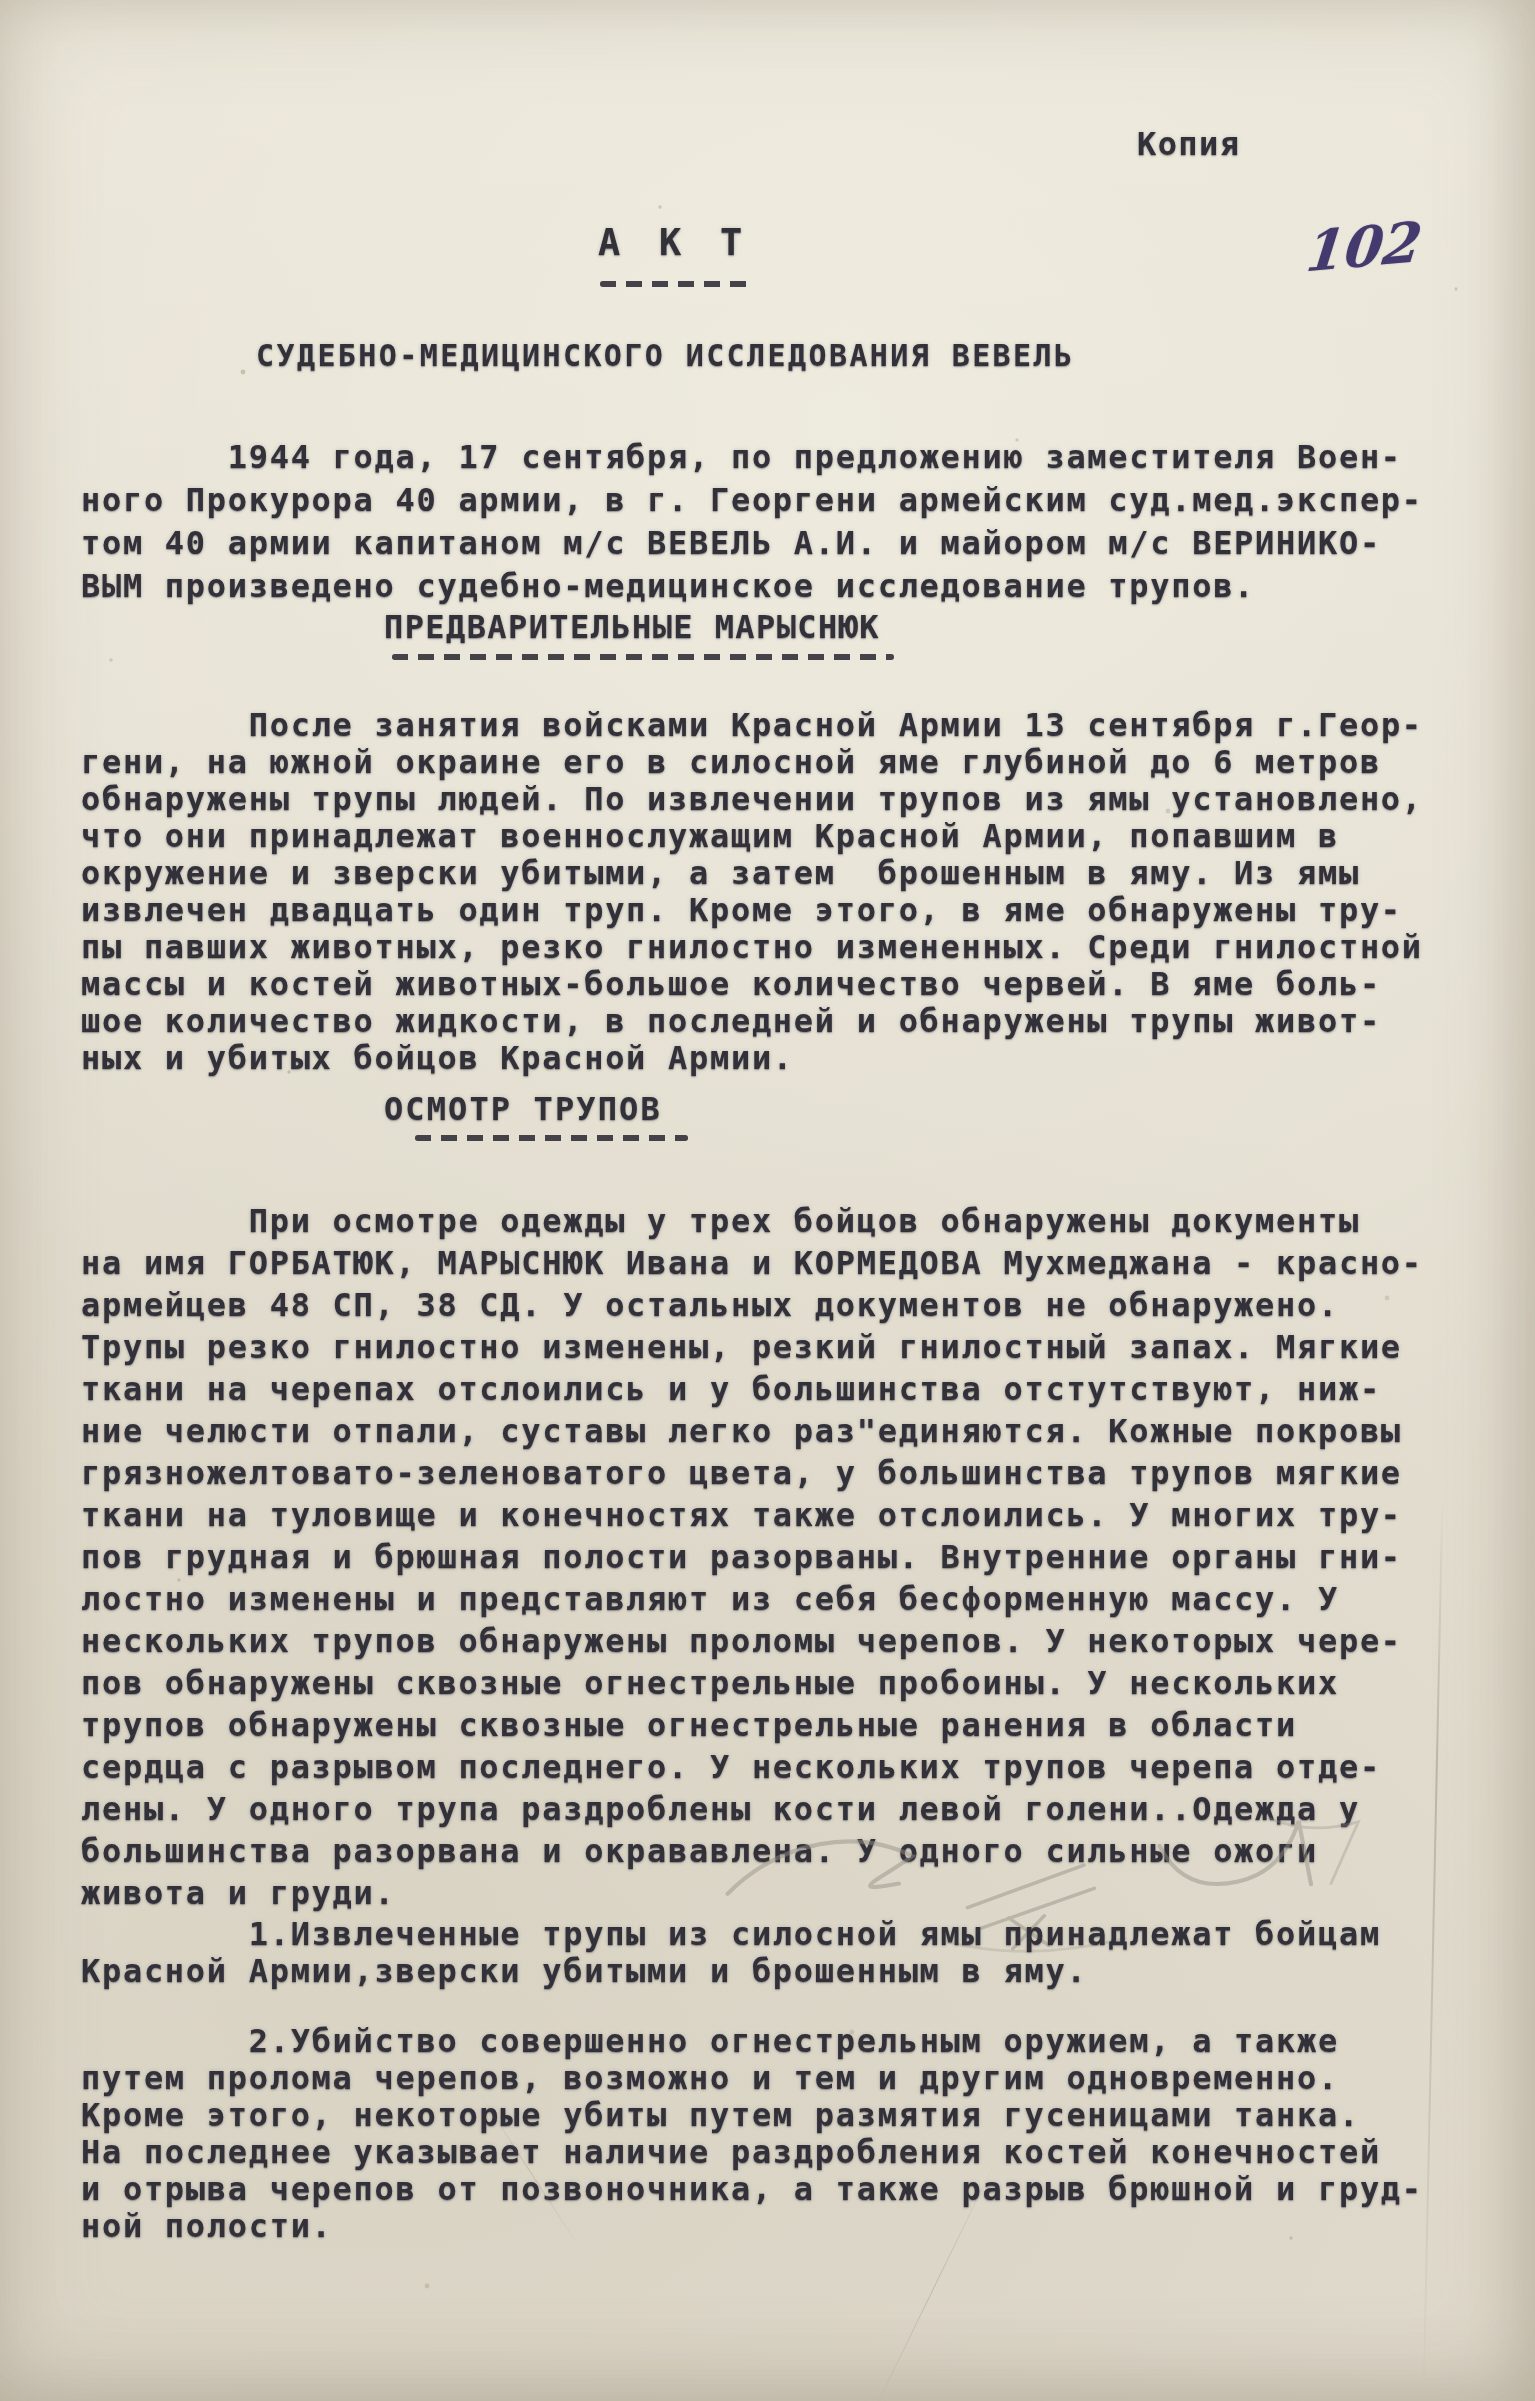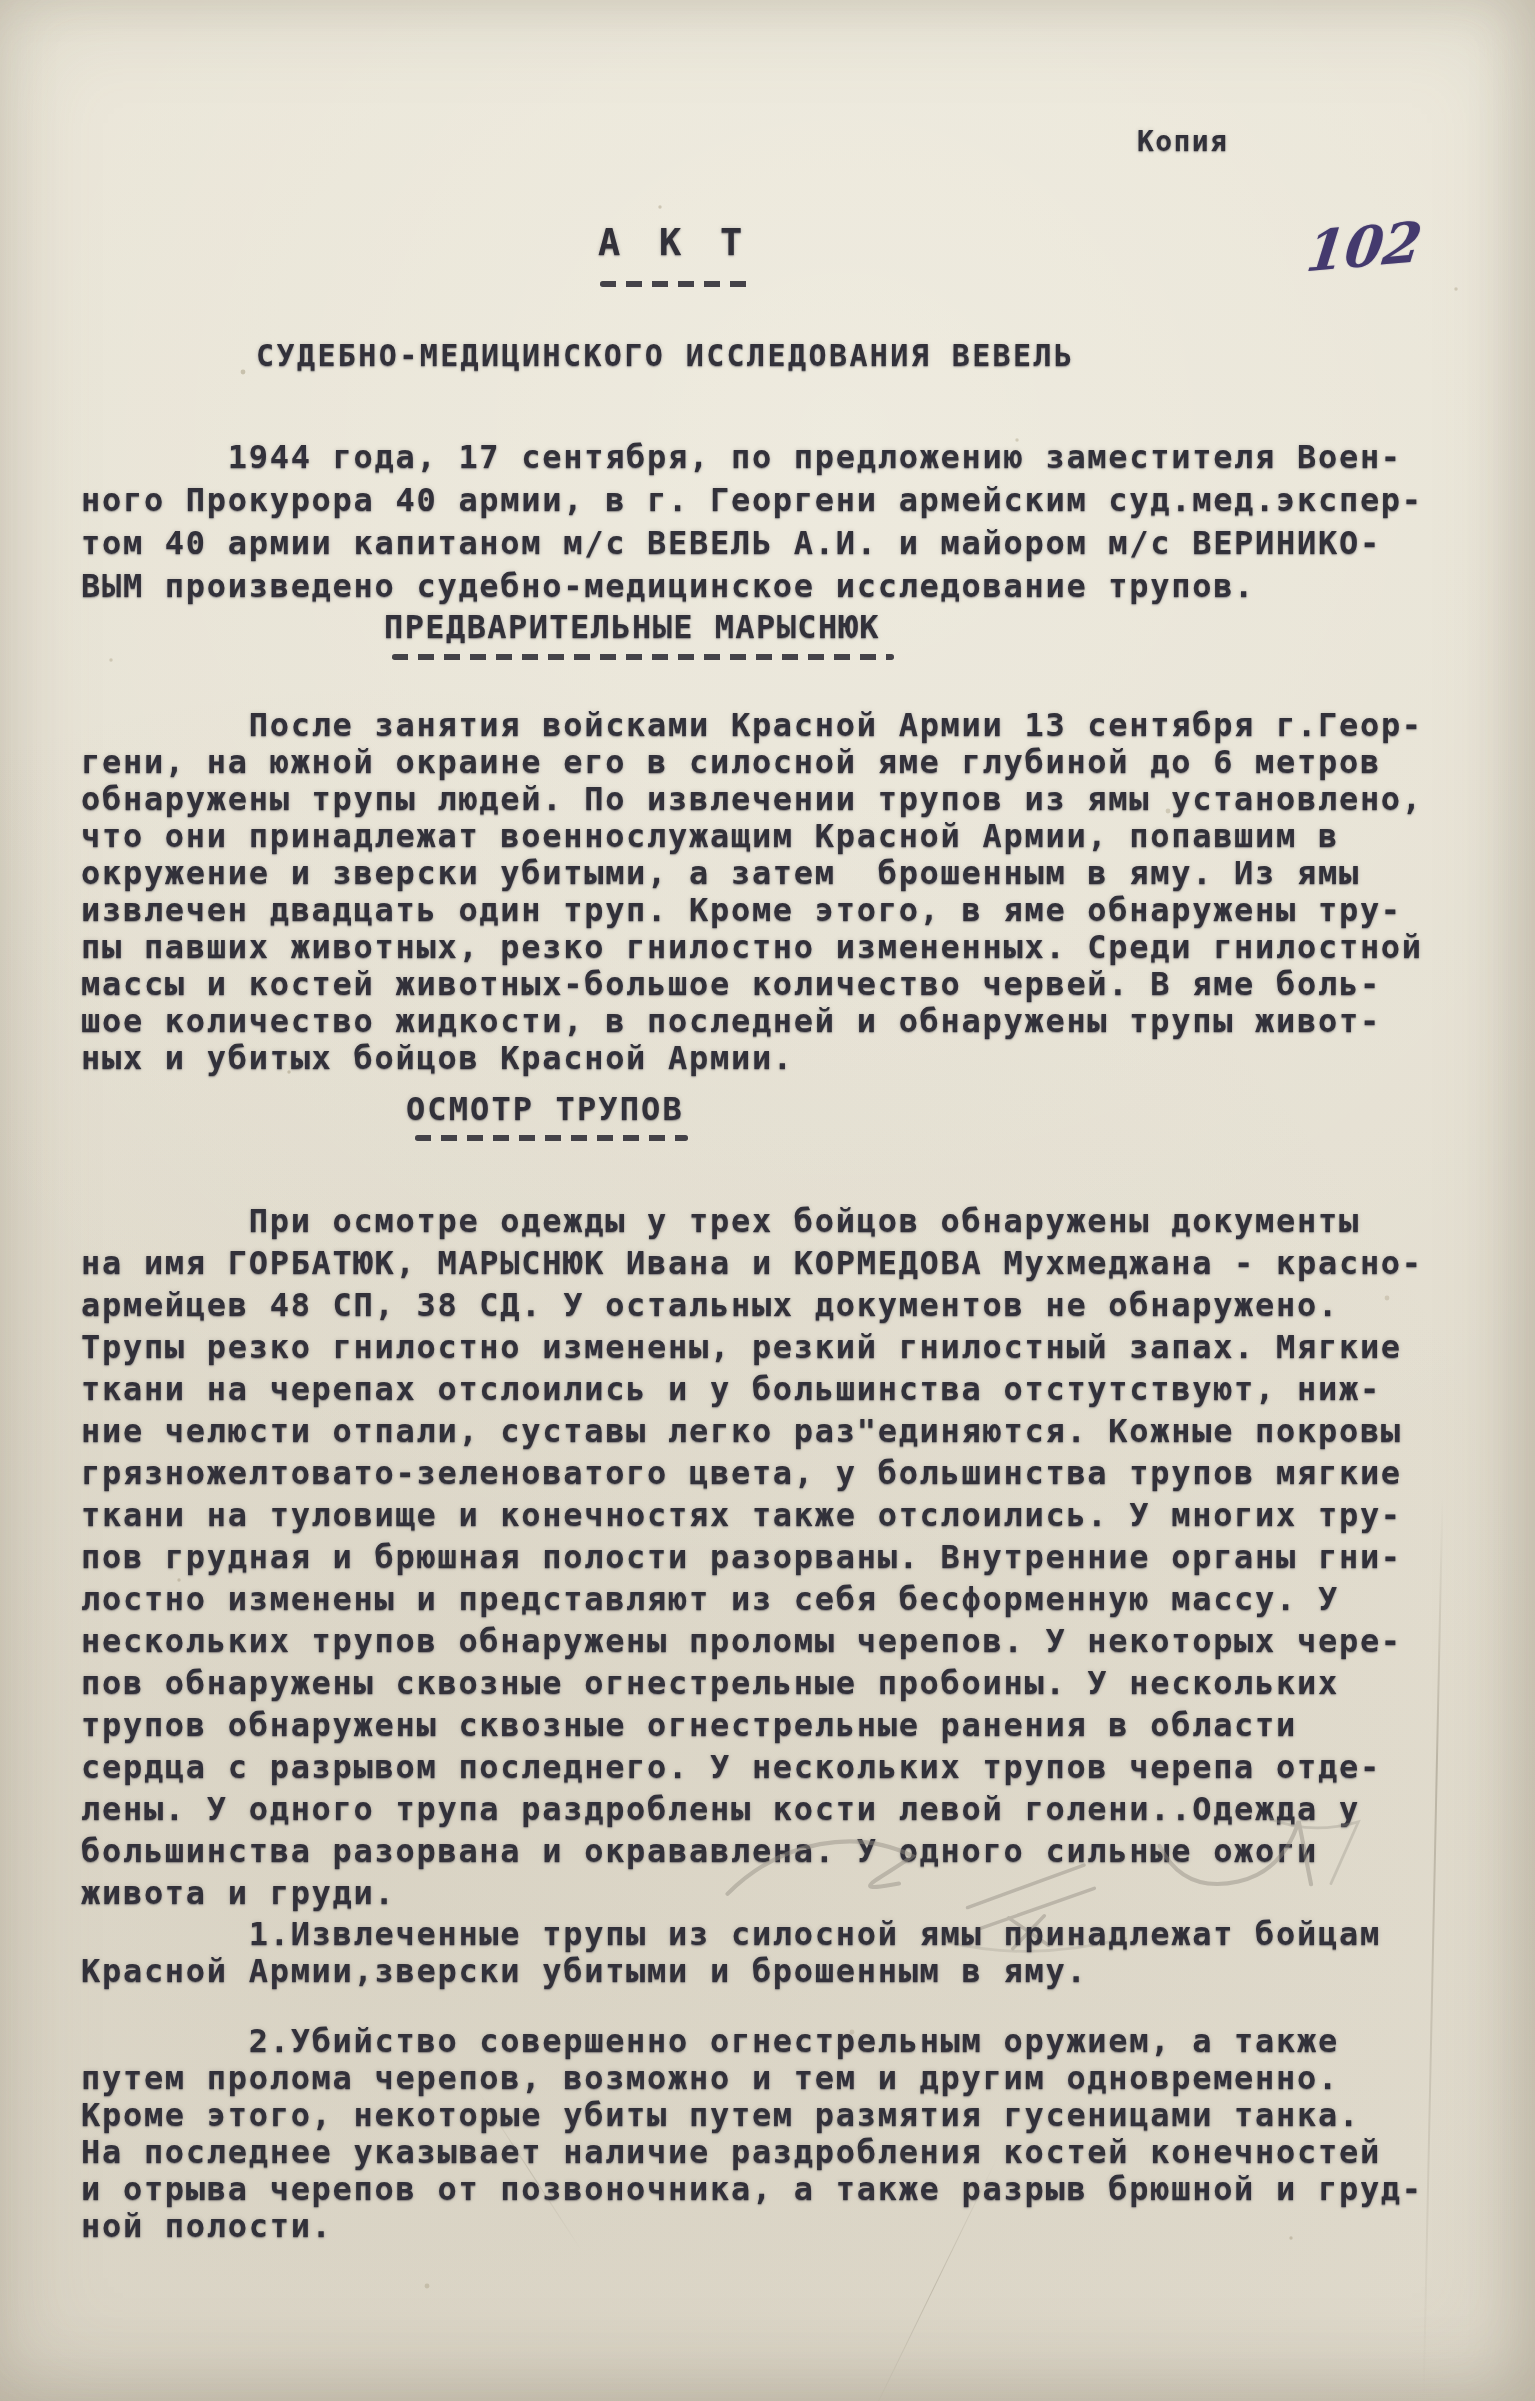--- a/index.html
+++ b/index.html
@@ -39,21 +39,21 @@
   }
   .body-text {
     left: 81px;
     width: 1414px;
     font-size: 32px;
     line-height: 37px;
   }
   .stamp {
     left: 1137px;
     top: 125px;
-    font-size: 28px;
+    font-size: 32px;
     letter-spacing: 1.4px;
   }
   .page-number {
     position: absolute;
     left: 1307px;
     top: 214px;
     font-family: "DejaVu Serif", "Liberation Serif", serif;
     font-style: italic;
     font-weight: 700;
     font-size: 55px;
@@ -73,21 +73,21 @@
     font-size: 30px;
     letter-spacing: 2.4px;
   }
   .heading-preliminary {
     left: 384px;
     top: 608px;
     font-size: 32px;
     letter-spacing: 1.4px;
   }
   .heading-inspection {
-    left: 406px;
+    left: 384px;
     top: 1090px;
     font-size: 32px;
     letter-spacing: 2.1px;
   }
   .dash-line {
     position: absolute;
     height: 6.2px;
     background: repeating-linear-gradient(90deg,
       #2e2d35 0px, #2e2d35 16.5px,
       rgba(46,45,53,0) 16.5px, rgba(46,45,53,0) 26px);

